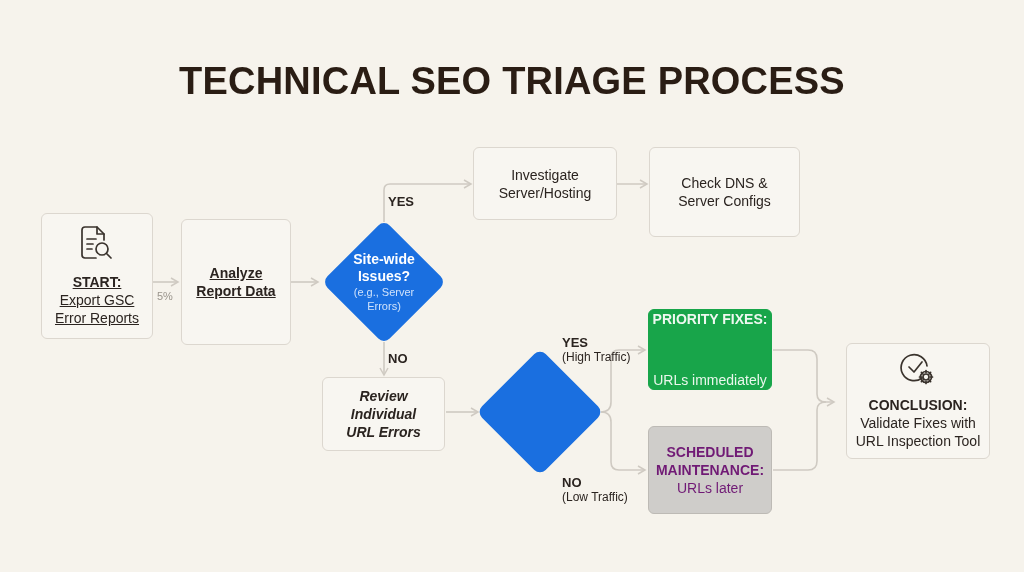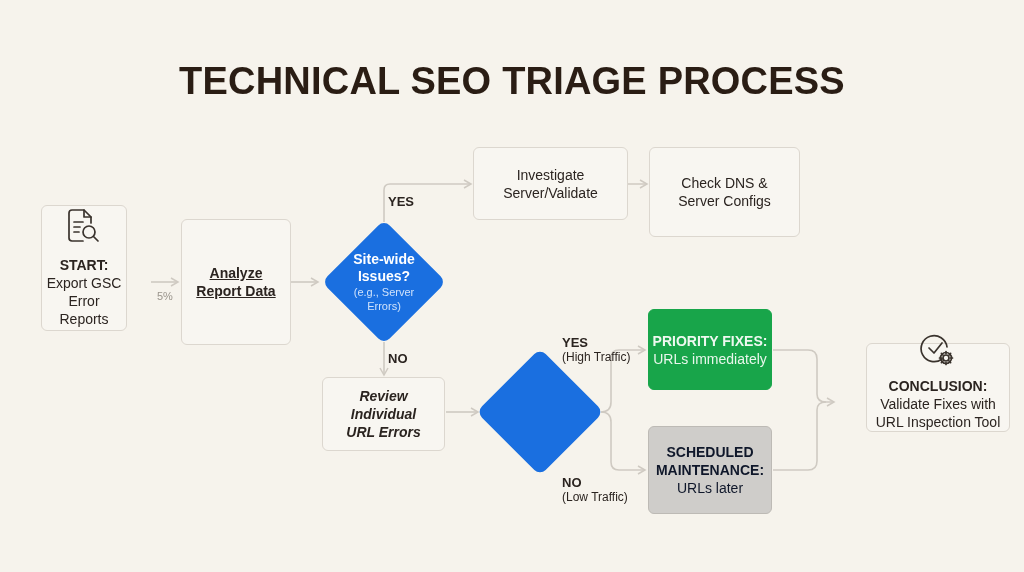--- a/index.html
+++ b/index.html
@@ -19,21 +19,21 @@
   .box {
     position: absolute; box-sizing: border-box;
     border: 1.5px solid #dcd7cf; border-radius: 6px;
     background: #f8f6f1;
     display: flex; flex-direction: column; align-items: center; justify-content: center;
     text-align: center; font-size: 14px; line-height: 18px; color: #2b2420;
   }
   .box .b { font-weight: 700; }
   .box.green { background: #18a54a; border-color: #18a54a; color: #e9f7ec; }
   .box.green .b { color: #eef8f0; }
-  .box.grey { background: #cfcdca; border-color: #bdbab5; color: #0f172a; }
+  .box.grey { background: #cfcdca; border-color: #bdbab5; color: #701a75; }
   .diamond {
     position: absolute; box-sizing: border-box;
     display: flex; flex-direction: column; align-items: center; justify-content: center;
     text-align: center; color: #fff;
   }
   .diamond .shape {
     position: absolute; left: 50%; top: 50%;
     background: #1a6fe0; border-radius: 8px;
     transform: translate(-50%, -50%) rotate(45deg);
   }
@@ -65,21 +65,21 @@
     <path d="M613,184 L647,184" marker-end="url(#arr)"></path>
     <path d="M384,342 L384,375" marker-end="url(#arr)"></path>
     <path d="M446,412 L478,412" marker-end="url(#arr)"></path>
     <path d="M601,412 Q611,412 611,402 L611,358 Q611,350 619,350 L645,350" marker-end="url(#arr)"></path>
     <path d="M601,412 Q611,412 611,422 L611,462 Q611,470 619,470 L645,470" marker-end="url(#arr)"></path>
     <path d="M773,350 L808,350 Q817,350 817,359 L817,394 Q817,402 826,402 L834,402" marker-end="url(#arr)"></path>
     <path d="M773,470 L808,470 Q817,470 817,461 L817,410 Q817,402 826,402"></path>
   </g>
 </svg>
 
-<div class="box" style="left:41px;top:205px;width:86px;height:126px;">
+<div class="box" style="left:41px;top:213px;width:112px;height:126px;text-decoration:underline;">
   <span class="icon">
     <svg width="36" height="38" viewBox="0 0 36 38">
       <g fill="none" stroke="#3a332d" stroke-width="1.7" stroke-linecap="round" stroke-linejoin="round">
         <path d="M17,33 L6,33 Q3,33 3,30 L3,5 Q3,2 6,2 L18,2 L25,9 L25,15"></path>
         <path d="M18,2 L18,9 L25,9"></path>
         <path d="M8,14 L17,14 M8,19 L14,19 M8,24 L13,24"></path>
         <circle cx="23" cy="24" r="6"></circle>
         <path d="M27.5,28.5 L32,33"></path>
       </g>
     </svg>
@@ -106,23 +106,23 @@
   </div>
 </div>
 
 <div class="label" style="left:388px;top:195px;">
   <span class="b">YES</span>
 </div>
 <div class="label" style="left:388px;top:352px;">
   <span class="b">NO</span>
 </div>
 
-<div class="box" style="left:473px;top:147px;width:155px;height:73px;">
+<div class="box" style="left:473px;top:147px;width:144px;height:73px;">
   <span>Investigate</span>
-  <span>Server/Validate</span>
+  <span>Server/Hosting</span>
 </div>
 
 <div class="box" style="left:649px;top:147px;width:151px;height:90px;">
   <span>Check DNS &amp;</span>
   <span>Server Configs</span>
 </div>
 
 <div class="box" style="left:322px;top:377px;width:123px;height:74px;font-style:italic;">
   <span class="b">Review</span>
   <span class="b">Individual</span>
@@ -135,32 +135,32 @@
 
 <div class="label" style="left:562px;top:336px;width:80px;">
   <div class="b">YES</div>
   <div>(High Traffic)</div>
 </div>
 <div class="label" style="left:562px;top:476px;width:80px;">
   <div class="b">NO</div>
   <div>(Low Traffic)</div>
 </div>
 
-<div class="box green" style="left:648px;top:309px;width:124px;height:81px;">
+<div class="box green" style="left:648px;top:309px;width:124px;height:81px;justify-content:space-between;">
   <span class="b">PRIORITY FIXES:</span>
   <span>URLs immediately</span>
 </div>
 
 <div class="box grey" style="left:648px;top:426px;width:124px;height:88px;">
   <span class="b">SCHEDULED</span>
   <span class="b">MAINTENANCE:</span>
   <span>URLs later</span>
 </div>
 
-<div class="box" style="left:866px;top:343px;width:144px;height:89px;justify-content:flex-end;">
+<div class="box" style="left:846px;top:343px;width:144px;height:116px;">
   <span class="icon">
     <svg width="36" height="34" viewBox="0 0 36 34">
       <g fill="none" stroke="#3a332d" stroke-width="1.7" stroke-linecap="round" stroke-linejoin="round">
         <path d="M22,26 A13,13 0 1 1 27,14"></path>
         <path d="M9,15 L14,20 L22,10"></path>
         <circle cx="26" cy="25" r="3"></circle>
         <path d="M26,18.5 L26,20.5 M26,29.5 L26,31.5 M19.5,25 L21.5,25 M30.5,25 L32.5,25 M21.4,20.4 L22.8,21.8 M29.2,28.2 L30.6,29.6 M21.4,29.6 L22.8,28.2 M29.2,21.8 L30.6,20.4"></path>
         <circle cx="26" cy="25" r="5.5"></circle>
       </g>
     </svg>

